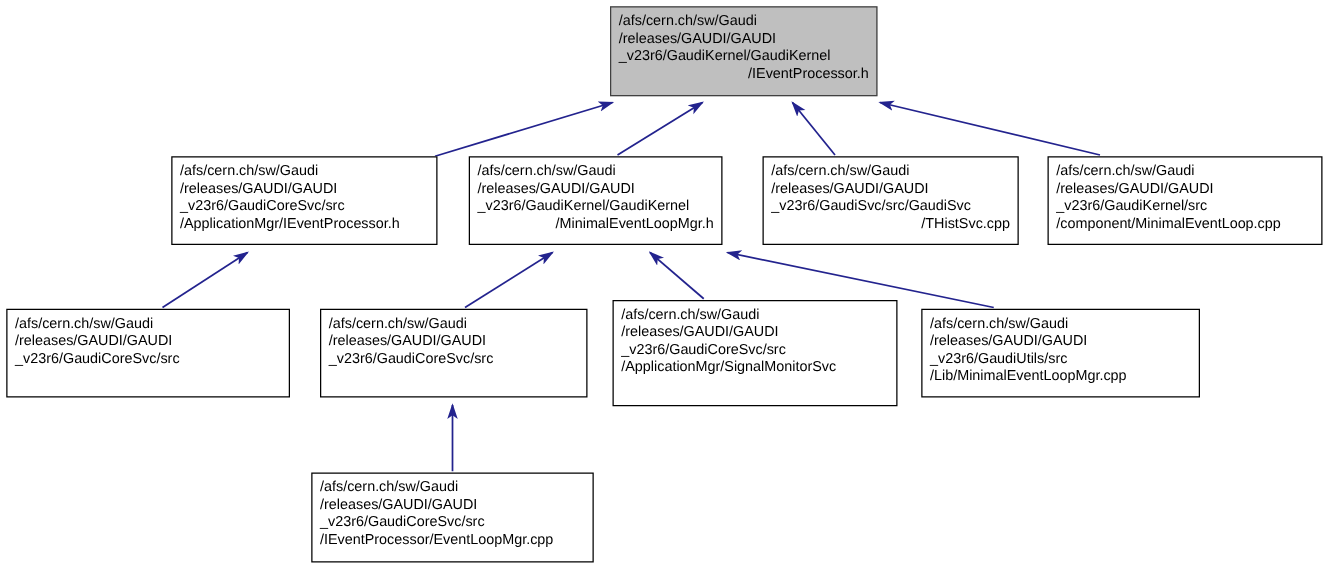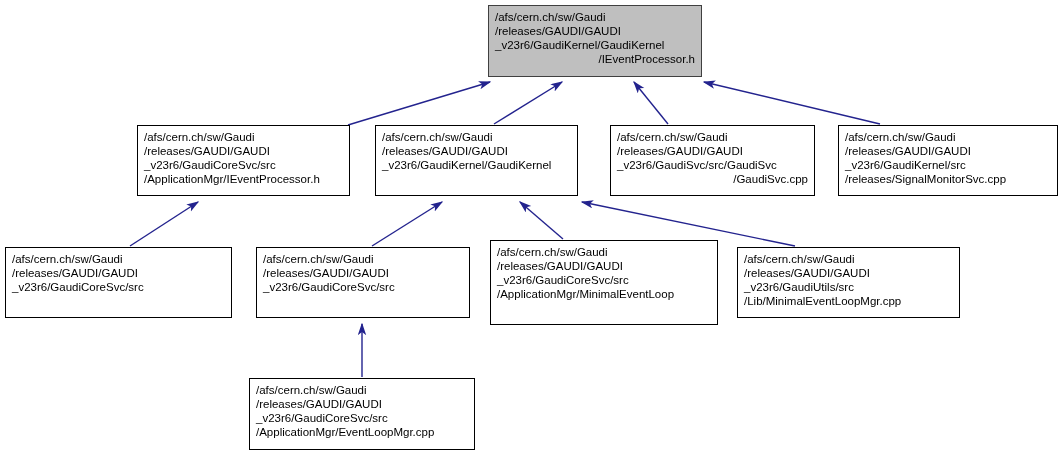--- a/index.html
+++ b/index.html
@@ -66,23 +66,23 @@
         <line x1="372" y1="246" x2="442" y2="202" stroke="#23238e" stroke-width="1.4" marker-end="url(#arrowhead)"></line>
         <line x1="563" y1="239" x2="520" y2="202" stroke="#23238e" stroke-width="1.4" marker-end="url(#arrowhead)"></line>
         <line x1="795" y1="246" x2="582" y2="202" stroke="#23238e" stroke-width="1.4" marker-end="url(#arrowhead)"></line>
         <line x1="362" y1="377" x2="362" y2="324" stroke="#23238e" stroke-width="1.4" marker-end="url(#arrowhead)"></line>
       </g>
   </svg>
 
   <div id="nodes">
       <div class="node root" style="left: 488px; top: 5px; width: 214px; height: 72px;"><span class="ln">/afs/cern.ch/sw/Gaudi</span><span class="ln">/releases/GAUDI/GAUDI</span><span class="ln">_v23r6/GaudiKernel/GaudiKernel</span><span class="ln ctr">/IEventProcessor.h</span></div>
       <div class="node" style="left: 137px; top: 125px; width: 213px; height: 71px;"><span class="ln">/afs/cern.ch/sw/Gaudi</span><span class="ln">/releases/GAUDI/GAUDI</span><span class="ln">_v23r6/GaudiCoreSvc/src</span><span class="ln">/ApplicationMgr/IEventProcessor.h</span></div>
-      <div class="node" style="left: 375px; top: 125px; width: 203px; height: 71px;"><span class="ln">/afs/cern.ch/sw/Gaudi</span><span class="ln">/releases/GAUDI/GAUDI</span><span class="ln">_v23r6/GaudiKernel/GaudiKernel</span></div>
-      <div class="node" style="left: 610px; top: 125px; width: 205px; height: 71px;"><span class="ln">/afs/cern.ch/sw/Gaudi</span><span class="ln">/releases/GAUDI/GAUDI</span><span class="ln">_v23r6/GaudiSvc/src/GaudiSvc</span><span class="ln ctr">/GaudiSvc.cpp</span></div>
-      <div class="node" style="left: 838px; top: 125px; width: 220px; height: 71px;"><span class="ln">/afs/cern.ch/sw/Gaudi</span><span class="ln">/releases/GAUDI/GAUDI</span><span class="ln">_v23r6/GaudiKernel/src</span><span class="ln">/releases/SignalMonitorSvc.cpp</span></div>
+      <div class="node" style="left: 375px; top: 125px; width: 203px; height: 71px;"><span class="ln">/afs/cern.ch/sw/Gaudi</span><span class="ln">/releases/GAUDI/GAUDI</span><span class="ln">_v23r6/GaudiKernel/GaudiKernel</span><span class="ln ctr">/MinimalEventLoopMgr.h</span></div>
+      <div class="node" style="left: 610px; top: 125px; width: 205px; height: 71px;"><span class="ln">/afs/cern.ch/sw/Gaudi</span><span class="ln">/releases/GAUDI/GAUDI</span><span class="ln">_v23r6/GaudiSvc/src/GaudiSvc</span><span class="ln ctr">/THistSvc.cpp</span></div>
+      <div class="node" style="left: 838px; top: 125px; width: 220px; height: 71px;"><span class="ln">/afs/cern.ch/sw/Gaudi</span><span class="ln">/releases/GAUDI/GAUDI</span><span class="ln">_v23r6/GaudiKernel/src</span><span class="ln">/component/MinimalEventLoop.cpp</span></div>
       <div class="node" style="left: 5px; top: 247px; width: 227px; height: 71px;"><span class="ln">/afs/cern.ch/sw/Gaudi</span><span class="ln">/releases/GAUDI/GAUDI</span><span class="ln">_v23r6/GaudiCoreSvc/src</span></div>
       <div class="node" style="left: 256px; top: 247px; width: 214px; height: 71px;"><span class="ln">/afs/cern.ch/sw/Gaudi</span><span class="ln">/releases/GAUDI/GAUDI</span><span class="ln">_v23r6/GaudiCoreSvc/src</span></div>
-      <div class="node" style="left: 490px; top: 240px; width: 228px; height: 85px;"><span class="ln">/afs/cern.ch/sw/Gaudi</span><span class="ln">/releases/GAUDI/GAUDI</span><span class="ln">_v23r6/GaudiCoreSvc/src</span><span class="ln">/ApplicationMgr/MinimalEventLoop</span></div>
+      <div class="node" style="left: 490px; top: 240px; width: 228px; height: 85px;"><span class="ln">/afs/cern.ch/sw/Gaudi</span><span class="ln">/releases/GAUDI/GAUDI</span><span class="ln">_v23r6/GaudiCoreSvc/src</span><span class="ln">/ApplicationMgr/SignalMonitorSvc</span></div>
       <div class="node" style="left: 737px; top: 247px; width: 223px; height: 71px;"><span class="ln">/afs/cern.ch/sw/Gaudi</span><span class="ln">/releases/GAUDI/GAUDI</span><span class="ln">_v23r6/GaudiUtils/src</span><span class="ln">/Lib/MinimalEventLoopMgr.cpp</span></div>
-      <div class="node" style="left: 249px; top: 378px; width: 226px; height: 72px;"><span class="ln">/afs/cern.ch/sw/Gaudi</span><span class="ln">/releases/GAUDI/GAUDI</span><span class="ln">_v23r6/GaudiCoreSvc/src</span><span class="ln">/ApplicationMgr/EventLoopMgr.cpp</span></div>
+      <div class="node" style="left: 249px; top: 378px; width: 226px; height: 72px;"><span class="ln">/afs/cern.ch/sw/Gaudi</span><span class="ln">/releases/GAUDI/GAUDI</span><span class="ln">_v23r6/GaudiCoreSvc/src</span><span class="ln">/IEventProcessor/EventLoopMgr.cpp</span></div>
     </div>
 
 </div>
 
 </body></html>

